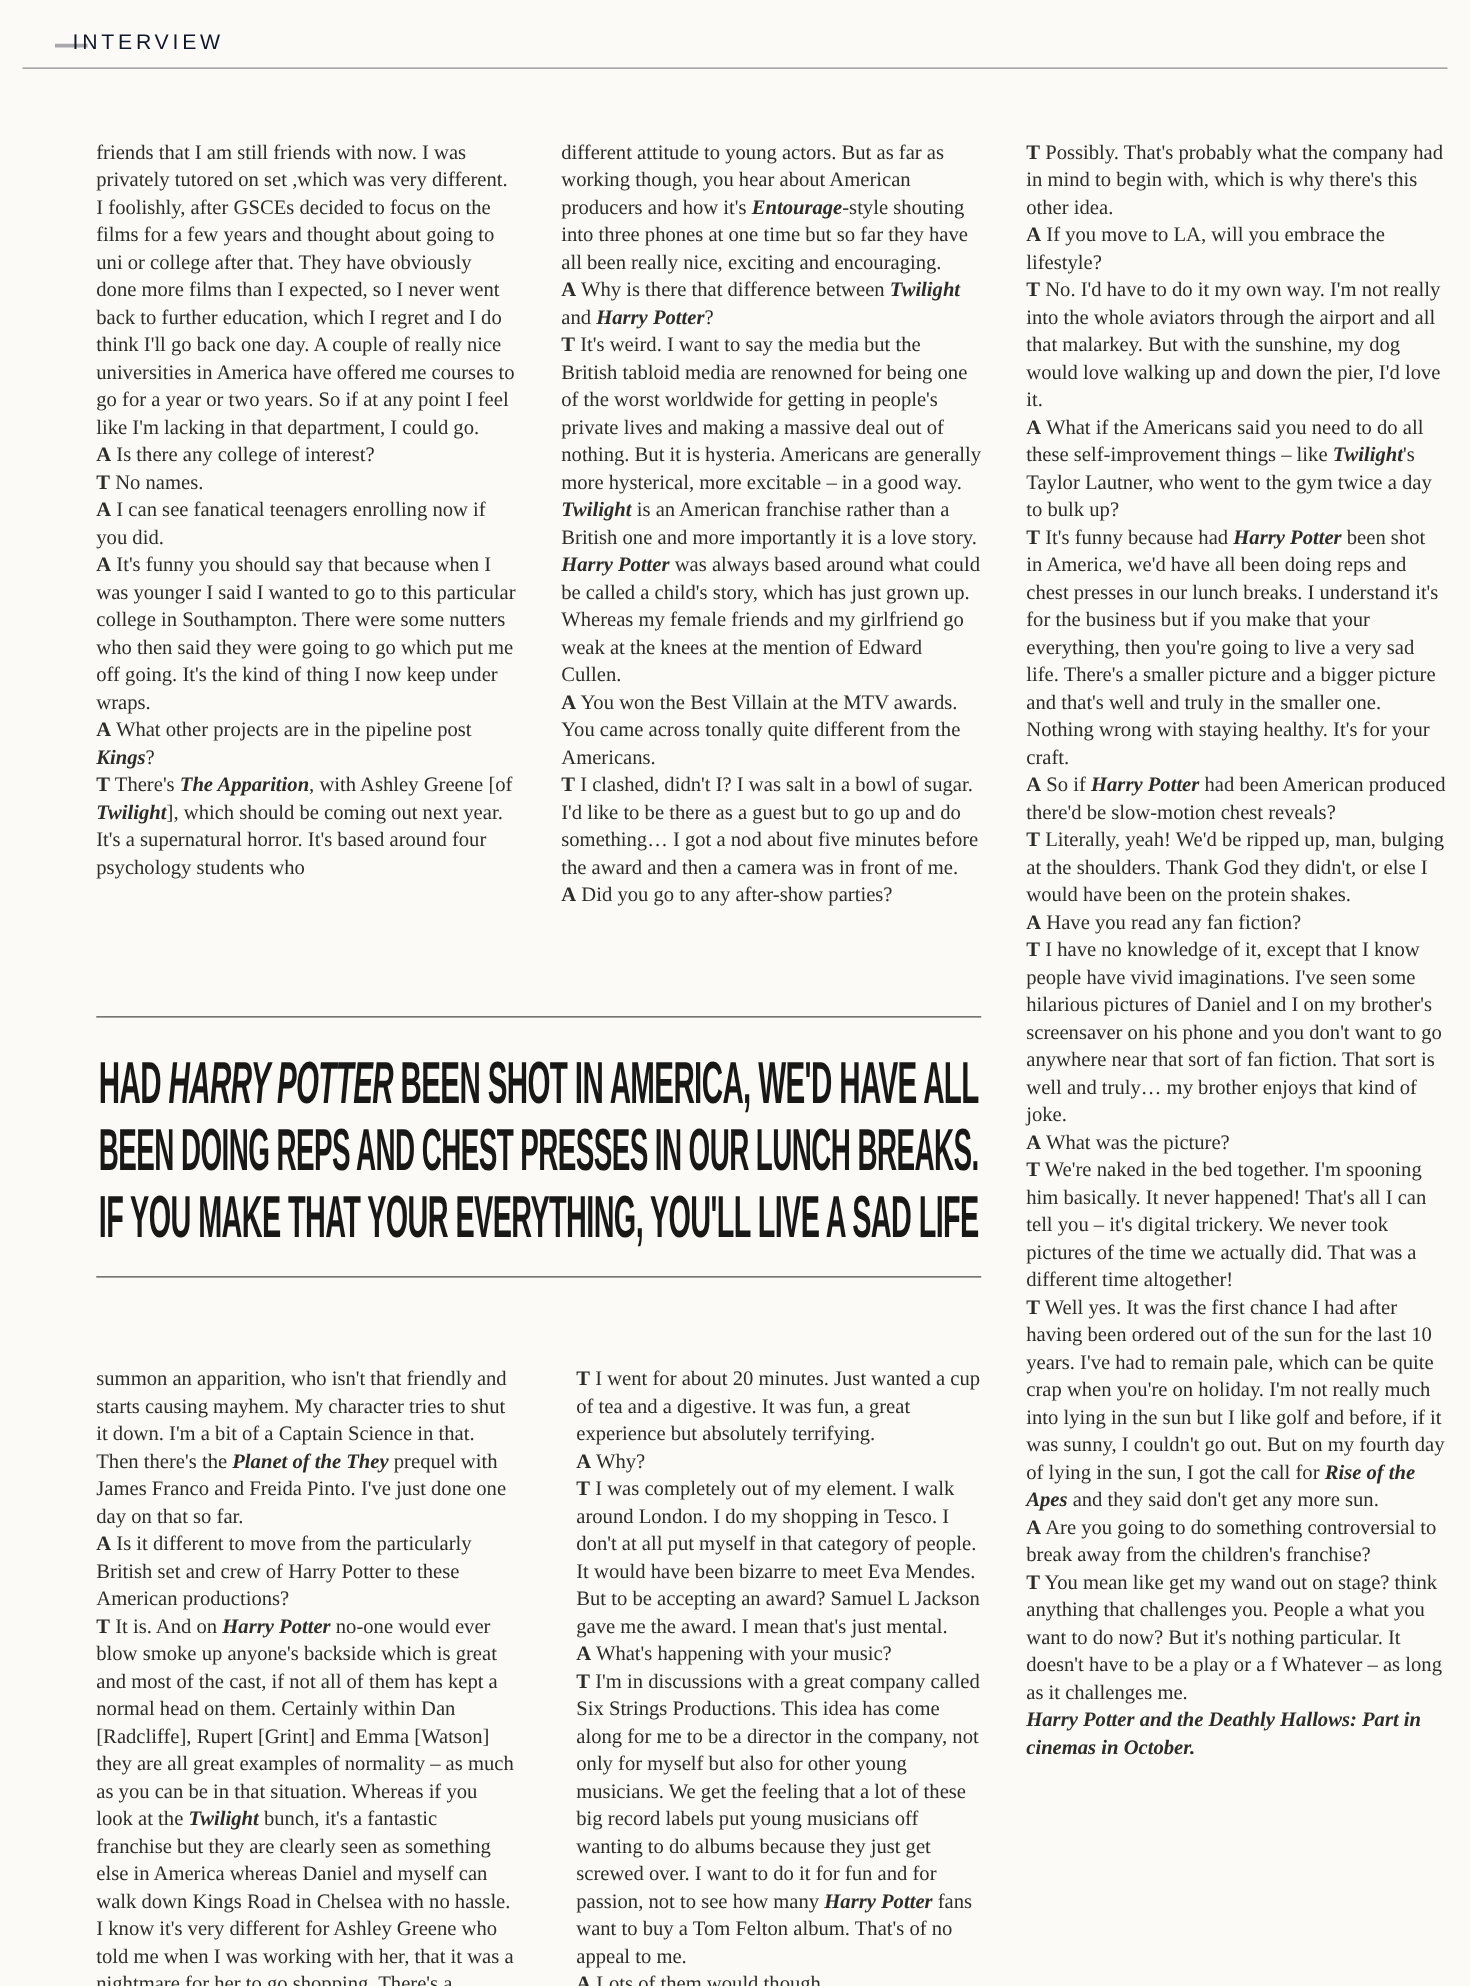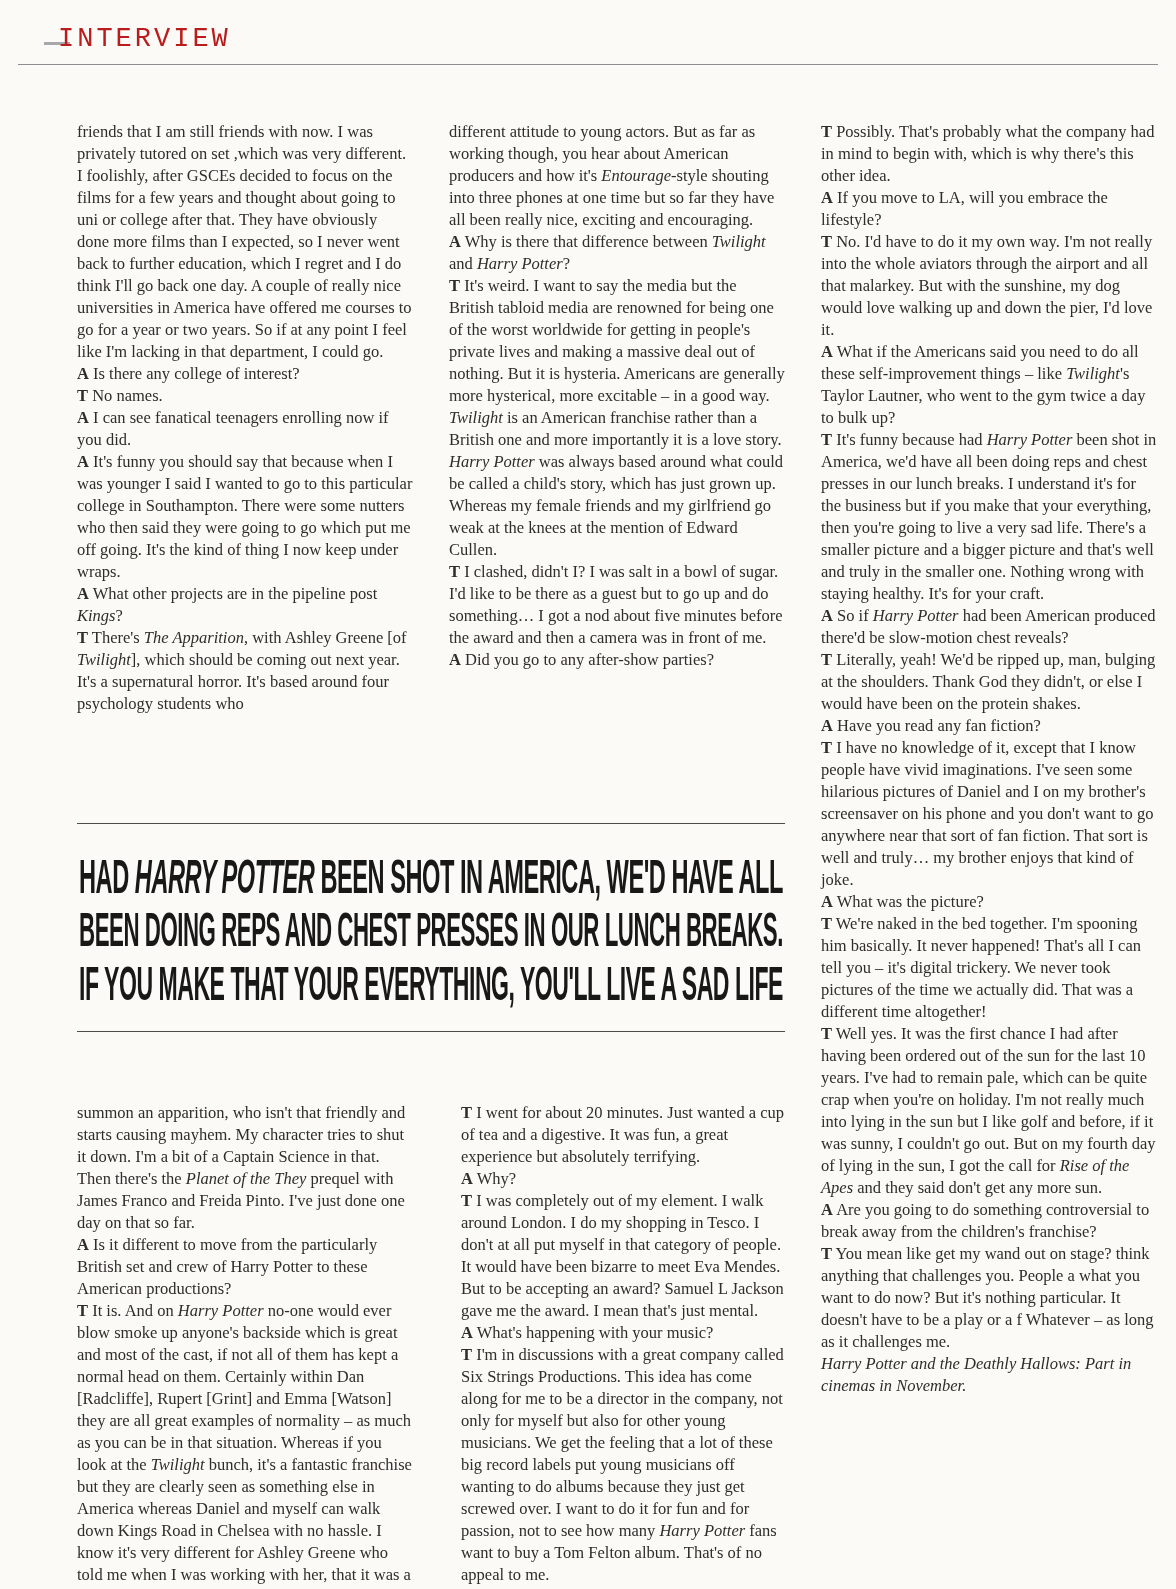--- a/index.html
+++ b/index.html
@@ -15,25 +15,25 @@
     display: flex;
     flex-direction: column;
     overflow: hidden;
     font-family: "Liberation Serif", "DejaVu Serif", serif;
     color: #2f2d2a;
   }
 
   
   .header { padding: 24px 20px 0 44px; }
   .header-title {
-    font-family: Liberation Mono, monospace;
+    font-family: Liberation Sans, sans-serif;
     font-weight: 300;
-    font-size: 27px;
+    font-size: 17px;
     letter-spacing: 3px;
-    color: #b91c1c;
+    color: #0f172a;
     display: inline-block;
     position: relative;
   }
   .header-marker {
     display: inline-block;
     width: 26px;
     height: 3px;
     background: #a7a7ac;
     vertical-align: middle;
     margin-right: -16px;
@@ -77,21 +77,21 @@
     fill: #181817;
     letter-spacing: -1px;
   }
 
   .row-bottom { grid-row: 3; padding-top: 34px; }
   .col-bottom-left   { grid-column: 1; }
   .col-bottom-middle { grid-column: 2; margin-left: 12px; }
 
   .para { margin: 0; }
   .para .spk { font-weight: bold; }
-  .para i { font-style: italic; }
+  .para i { font-style: italic; font-weight: bold; }
   .para.credit { font-style: italic; }
 
   
   .footer { margin-top: auto; padding-bottom: 14px; }
   .footer-rule {
     border: 0;
     border-top: 1px solid #6f6e6b;
     margin: 28px 16px 0 16px;
   }
   .footer-line { padding: 10px 0 0 42px; font-size: 17px; color: #403e39; }
@@ -115,39 +115,40 @@
         <p class="para"><b class="spk">T</b> No names.</p>
         <p class="para"><b class="spk">A</b> I can see fanatical teenagers enrolling now if you did.</p>
         <p class="para"><b class="spk">A</b> It's funny you should say that because when I was younger I said I wanted to go to this particular college in Southampton. There were some nutters who then said they were going to go which put me off going. It's the kind of thing I now keep under wraps.</p>
         <p class="para"><b class="spk">A</b> What other projects are in the pipeline post <i>Kings</i>?</p>
         <p class="para"><b class="spk">T</b> There's <i>The Apparition</i>, with Ashley Greene [of <i>Twilight</i>], which should be coming out next year. It's a supernatural horror. It's based around four psychology students who</p>
       </div>
     <div class="col row-top col-top-middle" id="col-top-middle">
         <p class="para">different attitude to young actors. But as far as working though, you hear about American producers and how it's <i>Entourage</i>-style shouting into three phones at one time but so far they have all been really nice, exciting and encouraging.</p>
         <p class="para"><b class="spk">A</b> Why is there that difference between <i>Twilight</i> and <i>Harry Potter</i>?</p>
         <p class="para"><b class="spk">T</b> It's weird. I want to say the media but the British tabloid media are renowned for being one of the worst worldwide for getting in people's private lives and making a massive deal out of nothing. But it is hysteria. Americans are generally more hysterical, more excitable – in a good way. <i>Twilight</i> is an American franchise rather than a British one and more importantly it is a love story. <i>Harry Potter</i> was always based around what could be called a child's story, which has just grown up. Whereas my female friends and my girlfriend go weak at the knees at the mention of Edward Cullen.</p>
+        <p class="para"><b class="spk">A</b> You won the Best Villain at the MTV awards. You came across tonally quite different from the Americans.</p>
         <p class="para"><b class="spk">T</b> I clashed, didn't I? I was salt in a bowl of sugar. I'd like to be there as a guest but to go up and do something… I got a nod about five minutes before the award and then a camera was in front of me.</p>
         <p class="para"><b class="spk">A</b> Did you go to any after-show parties?</p>
       </div>
     <div class="col col-right" id="col-right">
         <p class="para"><b class="spk">T</b> Possibly. That's probably what the company had in mind to begin with, which is why there's this other idea.</p>
         <p class="para"><b class="spk">A</b> If you move to LA, will you embrace the lifestyle?</p>
         <p class="para"><b class="spk">T</b> No. I'd have to do it my own way. I'm not really into the whole aviators through the airport and all that malarkey. But with the sunshine, my dog would love walking up and down the pier, I'd love it.</p>
         <p class="para"><b class="spk">A</b> What if the Americans said you need to do all these self-improvement things – like <i>Twilight</i>'s Taylor Lautner, who went to the gym twice a day to bulk up?</p>
         <p class="para"><b class="spk">T</b> It's funny because had <i>Harry Potter</i> been shot in America, we'd have all been doing reps and chest presses in our lunch breaks. I understand it's for the business but if you make that your everything, then you're going to live a very sad life. There's a smaller picture and a bigger picture and that's well and truly in the smaller one. Nothing wrong with staying healthy. It's for your craft.</p>
         <p class="para"><b class="spk">A</b> So if <i>Harry Potter</i> had been American produced there'd be slow-motion chest reveals?</p>
         <p class="para"><b class="spk">T</b> Literally, yeah! We'd be ripped up, man, bulging at the shoulders. Thank God they didn't, or else I would have been on the protein shakes.</p>
         <p class="para"><b class="spk">A</b> Have you read any fan fiction?</p>
         <p class="para"><b class="spk">T</b> I have no knowledge of it, except that I know people have vivid imaginations. I've seen some hilarious pictures of Daniel and I on my brother's screensaver on his phone and you don't want to go anywhere near that sort of fan fiction. That sort is well and truly… my brother enjoys that kind of joke.</p>
         <p class="para"><b class="spk">A</b> What was the picture?</p>
         <p class="para"><b class="spk">T</b> We're naked in the bed together. I'm spooning him basically. It never happened! That's all I can tell you – it's digital trickery. We never took pictures of the time we actually did. That was a different time altogether!</p>
         <p class="para"><b class="spk">T</b> Well yes. It was the first chance I had after having been ordered out of the sun for the last 10 years. I've had to remain pale, which can be quite crap when you're on holiday. I'm not really much into lying in the sun but I like golf and before, if it was sunny, I couldn't go out. But on my fourth day of lying in the sun, I got the call for <i>Rise of the Apes</i> and they said don't get any more sun.</p>
         <p class="para"><b class="spk">A</b> Are you going to do something controversial to break away from the children's franchise?</p>
         <p class="para"><b class="spk">T</b> You mean like get my wand out on stage? think anything that challenges you. People a what you want to do now? But it's nothing particular. It doesn't have to be a play or a f Whatever – as long as it challenges me.</p>
-        <p class="para credit"><i>Harry Potter and the Deathly Hallows: Part in cinemas in November.</i></p>
+        <p class="para credit"><i>Harry Potter and the Deathly Hallows: Part in cinemas in October.</i></p>
       </div>
 
     <div class="pull-quote">
       <svg id="pullquote-svg" viewBox="0 0 700 164" xmlns="http://www.w3.org/2000/svg">
           <text x="2" y="46" textLength="696" lengthAdjust="spacingAndGlyphs"><tspan>HAD </tspan><tspan font-style="italic">HARRY POTTER</tspan><tspan> BEEN SHOT IN AMERICA, WE'D HAVE ALL</tspan></text>
           <text x="2" y="99" textLength="696" lengthAdjust="spacingAndGlyphs"><tspan>BEEN DOING REPS AND CHEST PRESSES IN OUR LUNCH BREAKS.</tspan></text>
           <text x="2" y="152" textLength="696" lengthAdjust="spacingAndGlyphs"><tspan>IF YOU MAKE THAT YOUR EVERYTHING, YOU'LL LIVE A SAD LIFE</tspan></text>
         </svg>
     </div>
 

